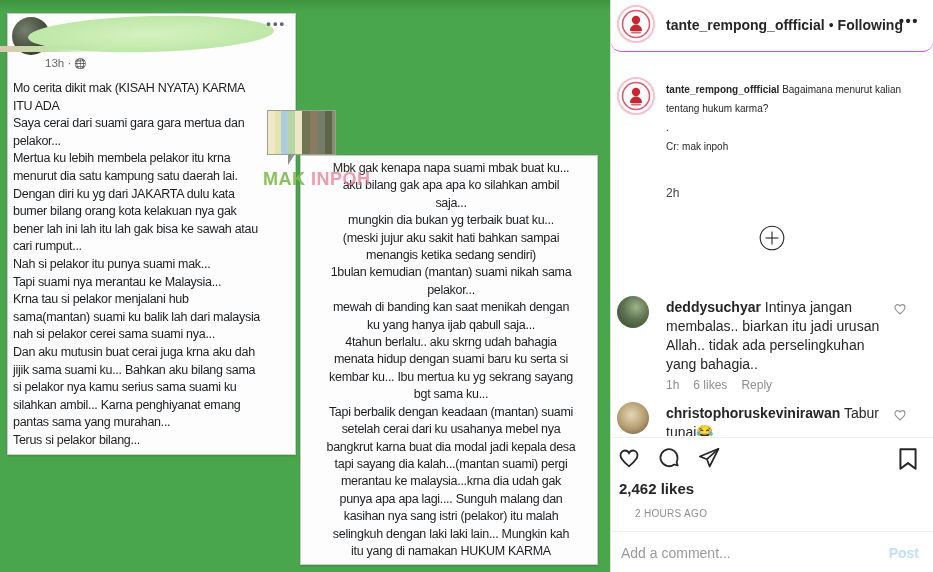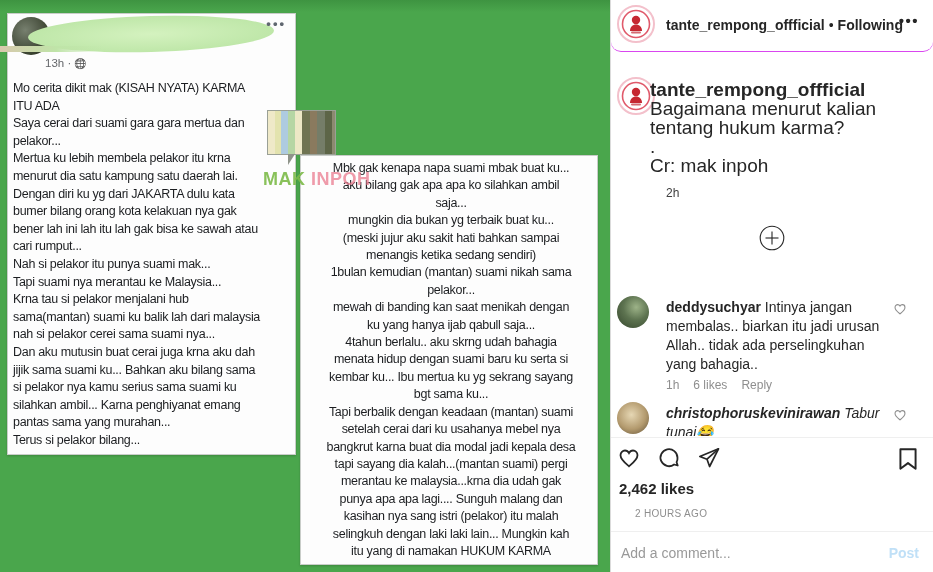--- a/index.html
+++ b/index.html
@@ -54,39 +54,39 @@
               display:flex; align-items:center; justify-content:center; }
   .tante-av svg { width:30px; height:30px; }
 
   .ph-header { position:absolute; left:0; top:0; width:100%; height:52px; border-bottom:1px solid #d946ef;border-radius:10px; }
   .hdr-user { position:absolute; left:55px; top:17px; font-size:14px; font-weight:bold; white-space:nowrap; }
   .hdr-sep { font-weight:normal; margin:0 4px; }
   .hdr-following { font-weight:600; }
   .hdr-menu { position:absolute; right:14px; top:12px; font-size:15px; font-weight:bold;
               letter-spacing:1.5px; color:#262626; cursor:pointer; }
 
-  .caption-text { position:absolute; left:39px; top:80px; width:242px; font-size:19px;
+  .caption-text { position:absolute; left:55px; top:80px; width:242px; font-size:10px;
                   line-height:19px; }
   .caption-text .uname { font-weight:bold; }
   .caption-text .body { white-space:pre-line; }
   .cap-time { position:absolute; left:55px; top:186px; font-size:12px; color:#404040; }
 
   .load-more { position:absolute; left:0; right:0; top:225px; display:flex; justify-content:center; }
   .load-more svg { cursor:pointer; }
 
   .comment { position:absolute; left:0; width:100%; }
   .cm-avatar { width:32px; height:32px; left:6px; top:0; }
   .av-deddy { background:radial-gradient(circle at 60% 35%, #9db388 0%, #5d7350 45%, #34452c 100%); }
   .av-chris { background:radial-gradient(circle at 45% 40%, #e6d7b4 0%, #b39a6e 55%, #5e4f35 100%); }
   .cm-text { position:absolute; left:55px; top:2px; width:232px; font-size:14px; line-height:19px; }
   .cm-text .uname { font-weight:bold; }
   .cm-heart { position:absolute; right:26px; top:6px; cursor:pointer; }
   .cm-meta { position:absolute; left:55px; top:82px; font-size:12px; color:#8e8e8e; }
   .cm-meta span { margin-right:14px; }
-  .comment-2 { height:34px; overflow:hidden;font-style:italic; }
+  .comment-2 { height:34px; overflow:hidden; }
 
   .actions { position:absolute; left:4px; top:444px; display:flex; gap:12px; }
   .actions .aicon { cursor:pointer; padding:2px; }
   .bookmark { position:absolute; right:12px; top:446px; cursor:pointer; }
   .likes { position:absolute; left:8px; top:480px; font-size:15px; font-weight:bold; }
   .posted { position:absolute; left:8px; top:508px; font-size:10px; color:#8e8e8e; letter-spacing:.3px;margin-left:16px; }
 
   .composer { position:absolute; left:0; top:531px; width:100%; height:41px; border-top:1px solid #efefef; }
   .composer .placeholder { position:absolute; left:10px; top:13px; font-size:14px; color:#999; cursor:text; }
   .composer .post-btn { position:absolute; right:14px; top:13px; font-size:14px; font-weight:600;

